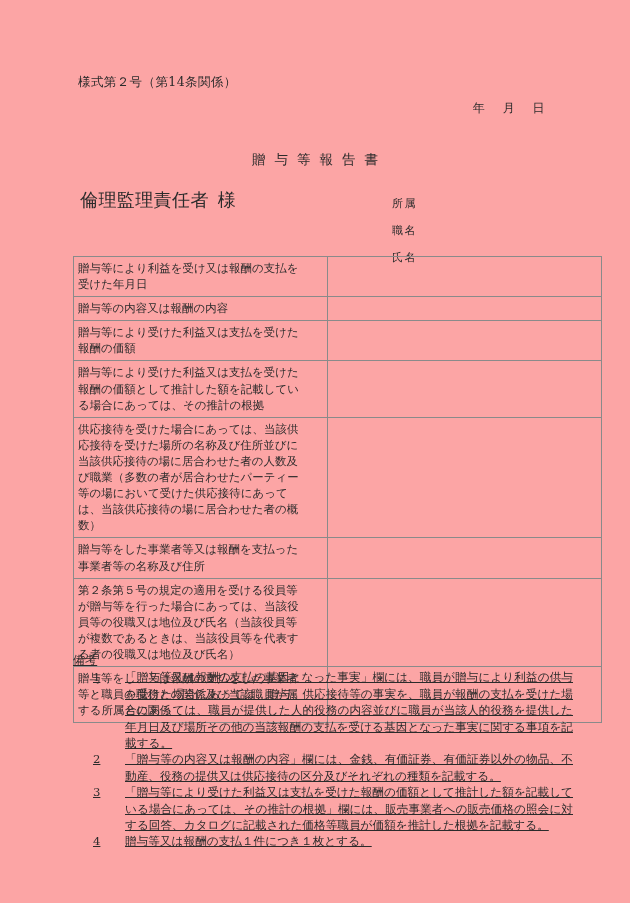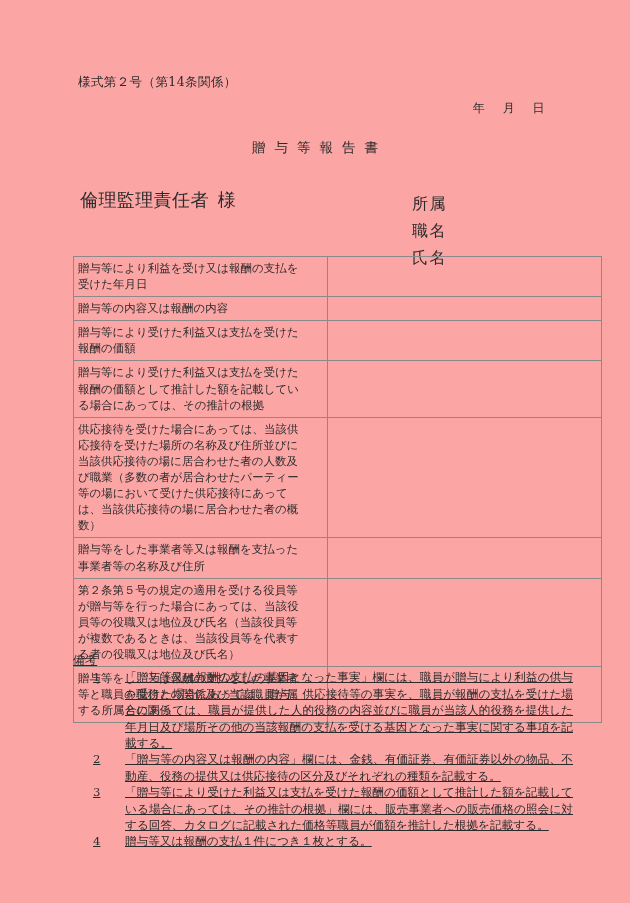--- a/index.html
+++ b/index.html
@@ -40,44 +40,44 @@
     width: 545px;
     text-align: right;
     font-size: 12px;
     letter-spacing: 0.5px;
   }
   .date-line span { margin-left: 13px; }
 
   .doc-title {
     position: absolute;
     left: 0;
-    top: 139px;
+    top: 151px;
     width: 630px;
     text-align: center;
     font-size: 13.5px;
     letter-spacing: 9px;
     text-indent: 9px;
     white-space: nowrap;
   }
 
   .addressee {
     position: absolute;
     left: 80px;
     top: 188px;
     font-size: 18px;
     letter-spacing: 0.4px;
     white-space: nowrap;
   }
   .addressee .hon { margin-left: 9px; }
 
   .signer-block {
     position: absolute;
-    left: 412px;
+    left: 392px;
     top: 190px;
-    font-size: 16px;
+    font-size: 11px;
     letter-spacing: 1.5px;
   }
   .signer-row { height: 27px; line-height: 27px; white-space: nowrap; }
 
   
   .form-table {
     position: absolute;
     left: 73px;
     top: 256px;
     width: 478px;

